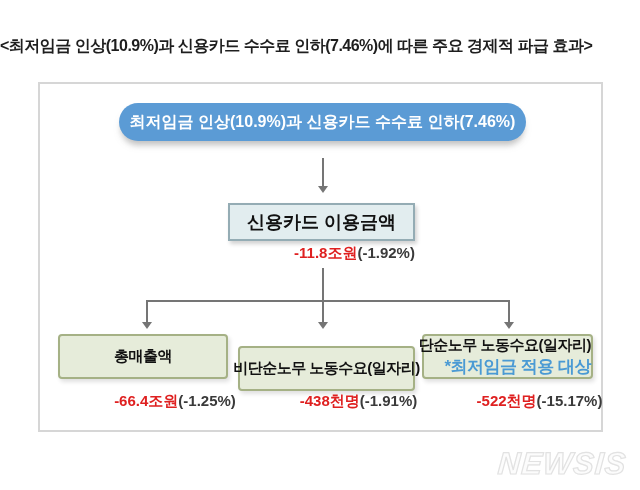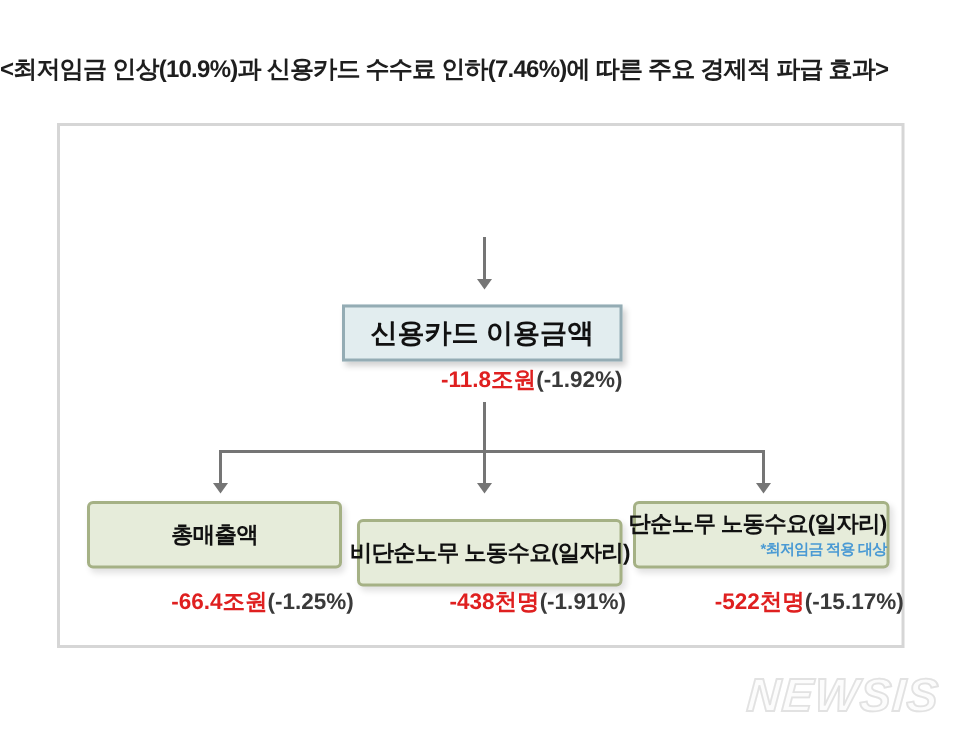--- a/index.html
+++ b/index.html
@@ -52,21 +52,21 @@
 
   .leaf {
     position:absolute; top:250px; height:45px;
     background:var(--leaf-bg,#E6ECDA); border:2px solid var(--leaf-border,#A5B185);
     border-radius:4px; box-sizing:border-box;
     box-shadow:2px 3px 4px rgba(0,0,0,0.12);
     display:flex; flex-direction:column; align-items:center; justify-content:center;
     font-weight:bold; color:#111; white-space:nowrap;
   }
   .leaf .lbl { font-size:15px; letter-spacing:-0.5px; }
-  .leaf .note { font-size:10px; color:var(--note-blue,#4A9AD4); letter-spacing:-0.5px; }
+  .leaf .note { font-size:17px; color:var(--note-blue,#4A9AD4); letter-spacing:-0.5px; }
   .leaf1 { left:18px;  width:170px; }
   .leaf2 { left:198px; width:177px;margin-top:12px; }
   .leaf3 { left:382px; width:171px;align-items:flex-end; }
   .lv1 { left:18px;  top:308px; width:170px; }
   .lv2 { left:198px; top:308px; width:177px; }
   .lv3 { left:382px; top:308px; width:171px; }
 
   .watermark {
     position:absolute; right:14px; bottom:8px;
     font-size:31px; font-weight:bold; font-style:italic;
@@ -78,20 +78,23 @@
 </style>
 </head>
 <body>
 
 <div class="page">
 
   <div class="title">&lt;최저임금 인상(10.9%)과 신용카드 수수료 인하(7.46%)에 따른 주요 경제적 파급 효과&gt;</div>
 
   <div class="frame">
 
+    <div class="pill">
+      <span>최저임금 인상(10.9%)과 신용카드 수수료 인하(7.46%)</span>
+    </div>
 
     <div class="vline" style="left:282px; top:74px; height:29px;"></div>
     <div class="ahead" style="left:278px; top:102px;"></div>
 
     <div class="midbox">
       <span>신용카드 이용금액</span>
     </div>
     <div class="valrow midval">
       <span class="val-red">-11.8조원</span><span class="val-pct">(-1.92%)</span>
     </div>

